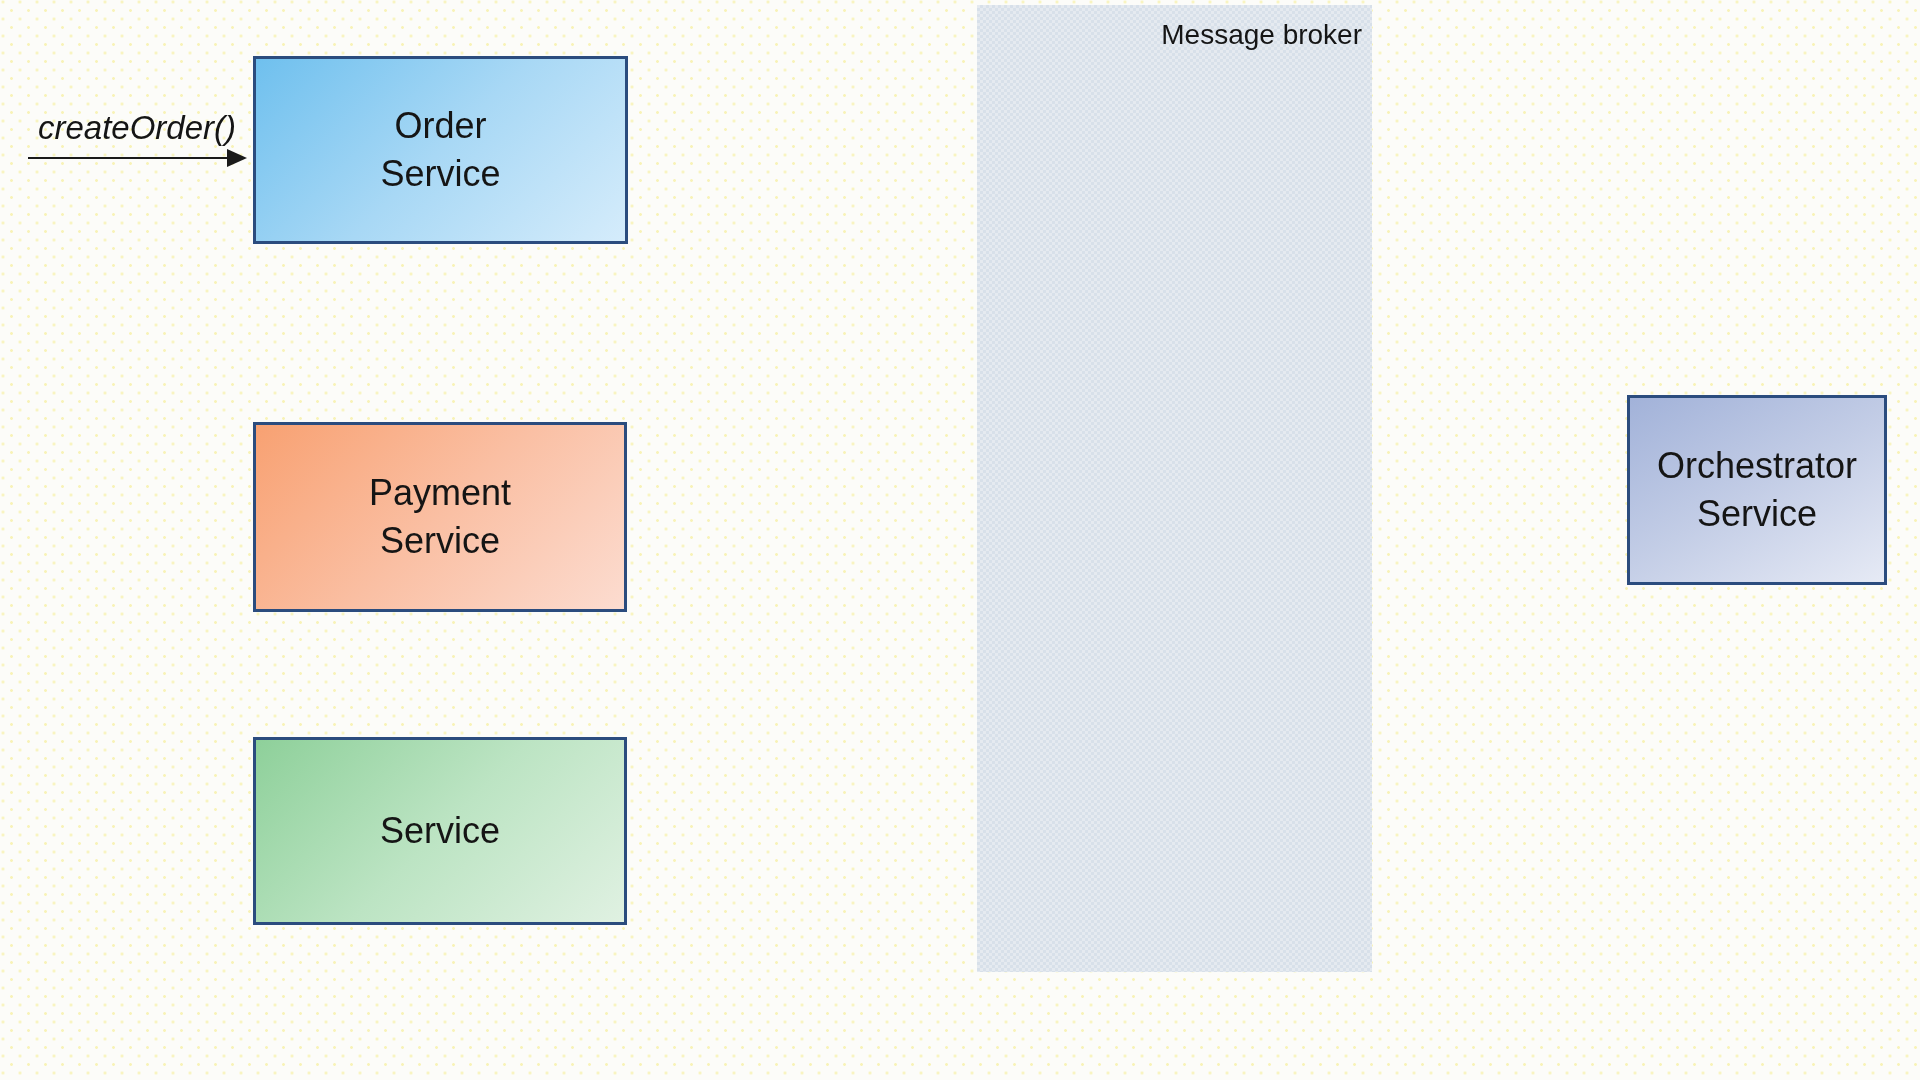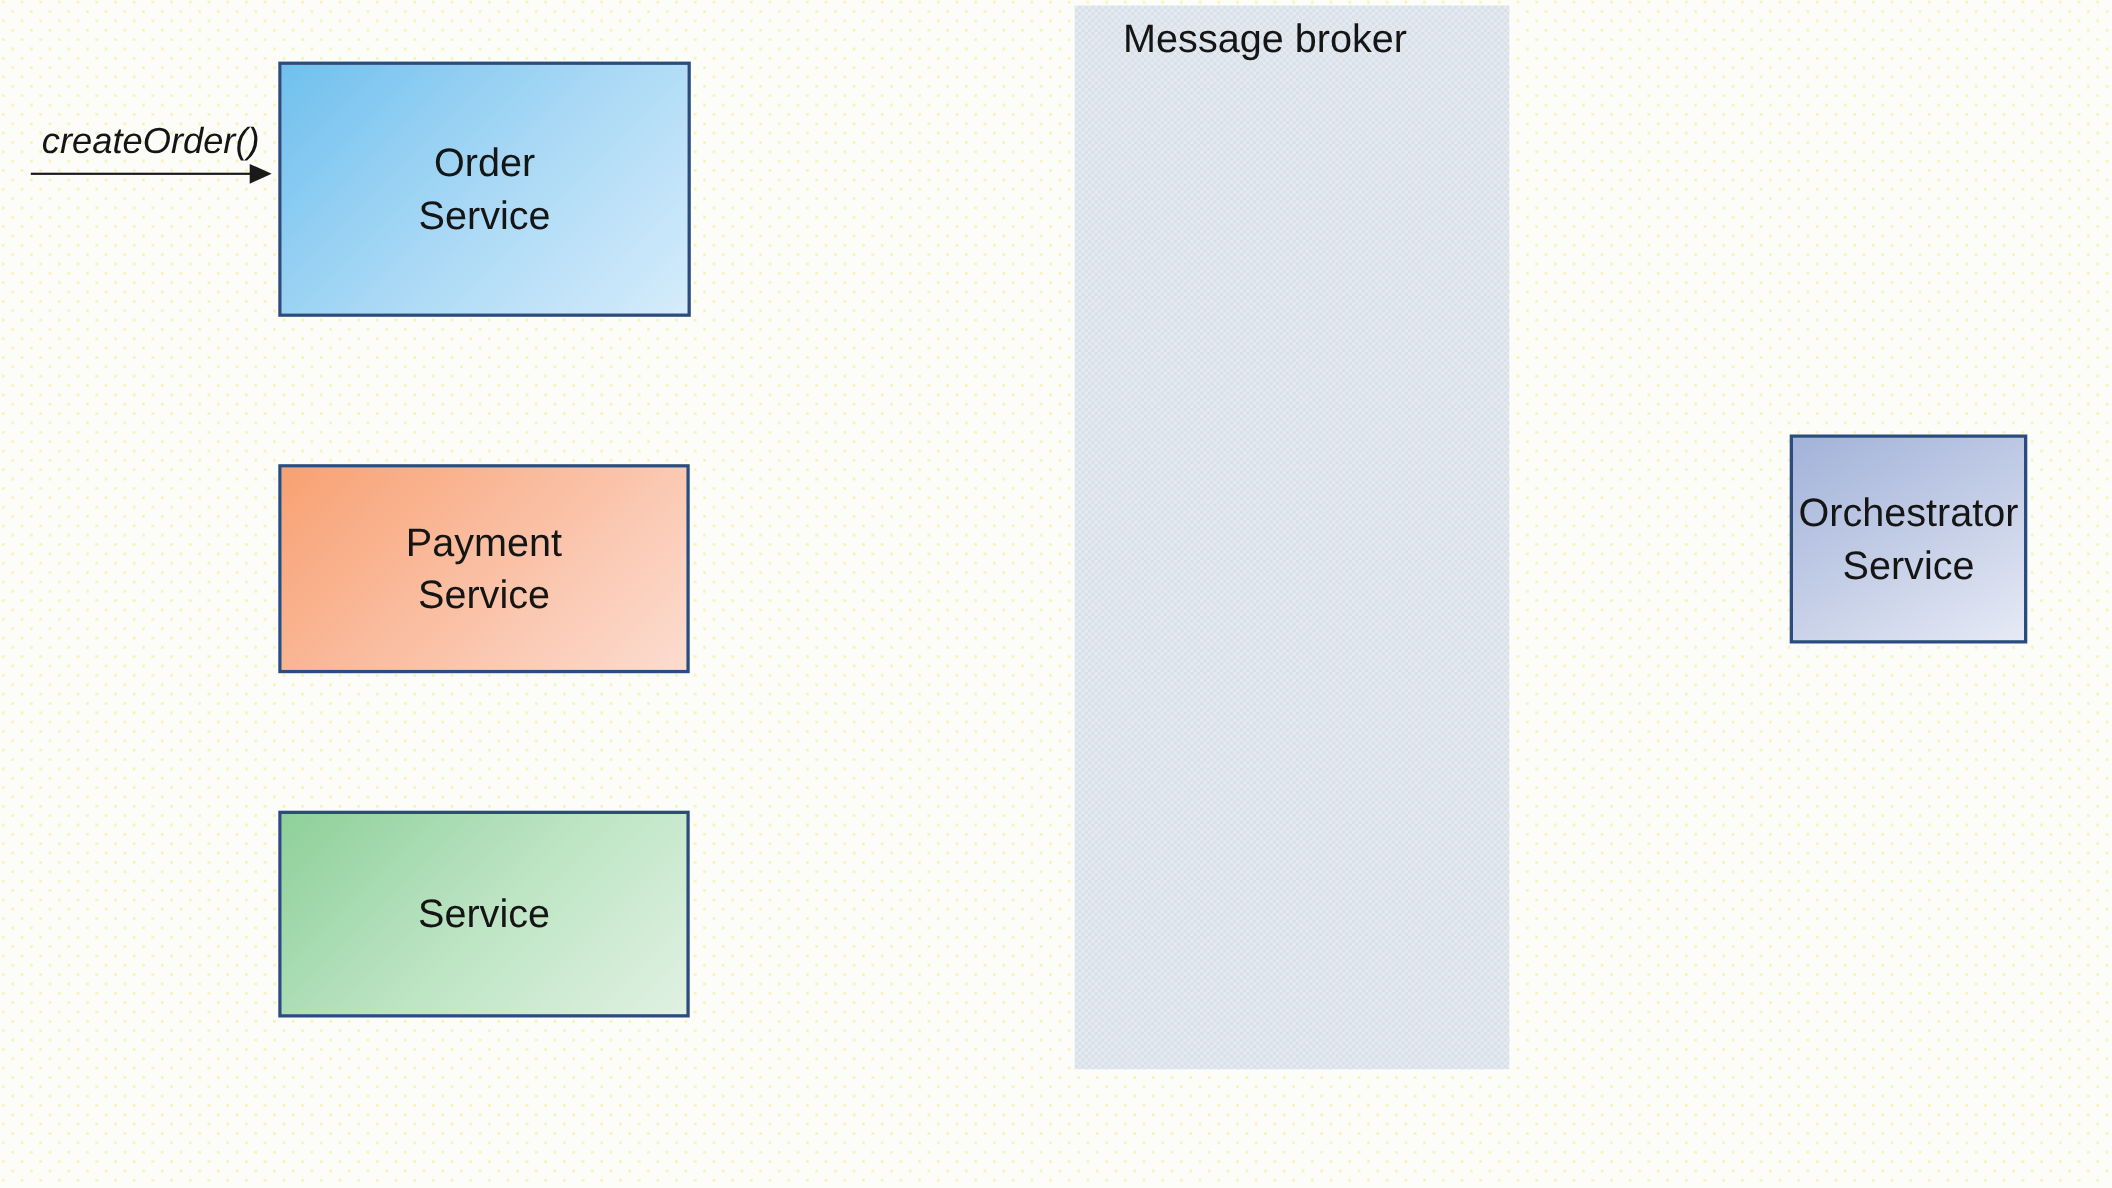--- a/index.html
+++ b/index.html
@@ -30,43 +30,44 @@
     border: 3px solid #2b4c7e; 
     display: flex;
     flex-direction: column;
     align-items: center;
     justify-content: center;
     text-align: center;
     font-size: 36px;
     line-height: 48px;
   }
   .node span { display: block; }
-  .node-order       { left: 253px; top: 56px;  width: 375px; height: 232px; }
+  .node-order       { left: 253px; top: 56px;  width: 375px; height: 188px; }
   .node-payment     { left: 253px; top: 394px; width: 374px; height: 190px; margin-top: 28px; }
   .node-restaurant  { left: 253px; top: 737px; width: 374px; height: 188px; }
-  .node-orchestrator{ left: 1627px; top: 395px; width: 216px; height: 190px; }
+  .node-orchestrator{ left: 1627px; top: 395px; width: 260px; height: 190px; }
 
   
   .broker {
     position: absolute;
     left: 977px; top: 5px;
     width: 395px; height: 967px;
     box-sizing: border-box;
     
     background-image:
       linear-gradient(45deg, rgba(182,198,218,0.28) 25%, transparent 25%, transparent 75%, rgba(182,198,218,0.28) 75%),
       linear-gradient(45deg, rgba(182,198,218,0.28) 25%, transparent 25%, transparent 75%, rgba(182,198,218,0.28) 75%);
     background-size: 6px 6px;
     background-position: 0 0, 3px 3px;
   }
   .broker-label {
-    padding: 6px 24px 0 44px;
-    font-size: 36px;
+    padding: 6px 10px 0 44px;
+    font-size: 28px;
     line-height: 48px;
     white-space: nowrap;
+    text-align: right;
   }
 
   
   .msg-text {
     position: absolute;
     left: 28px; top: 108px;
     width: 218px;
     text-align: center;
     font-style: italic;
     font-size: 33px;

